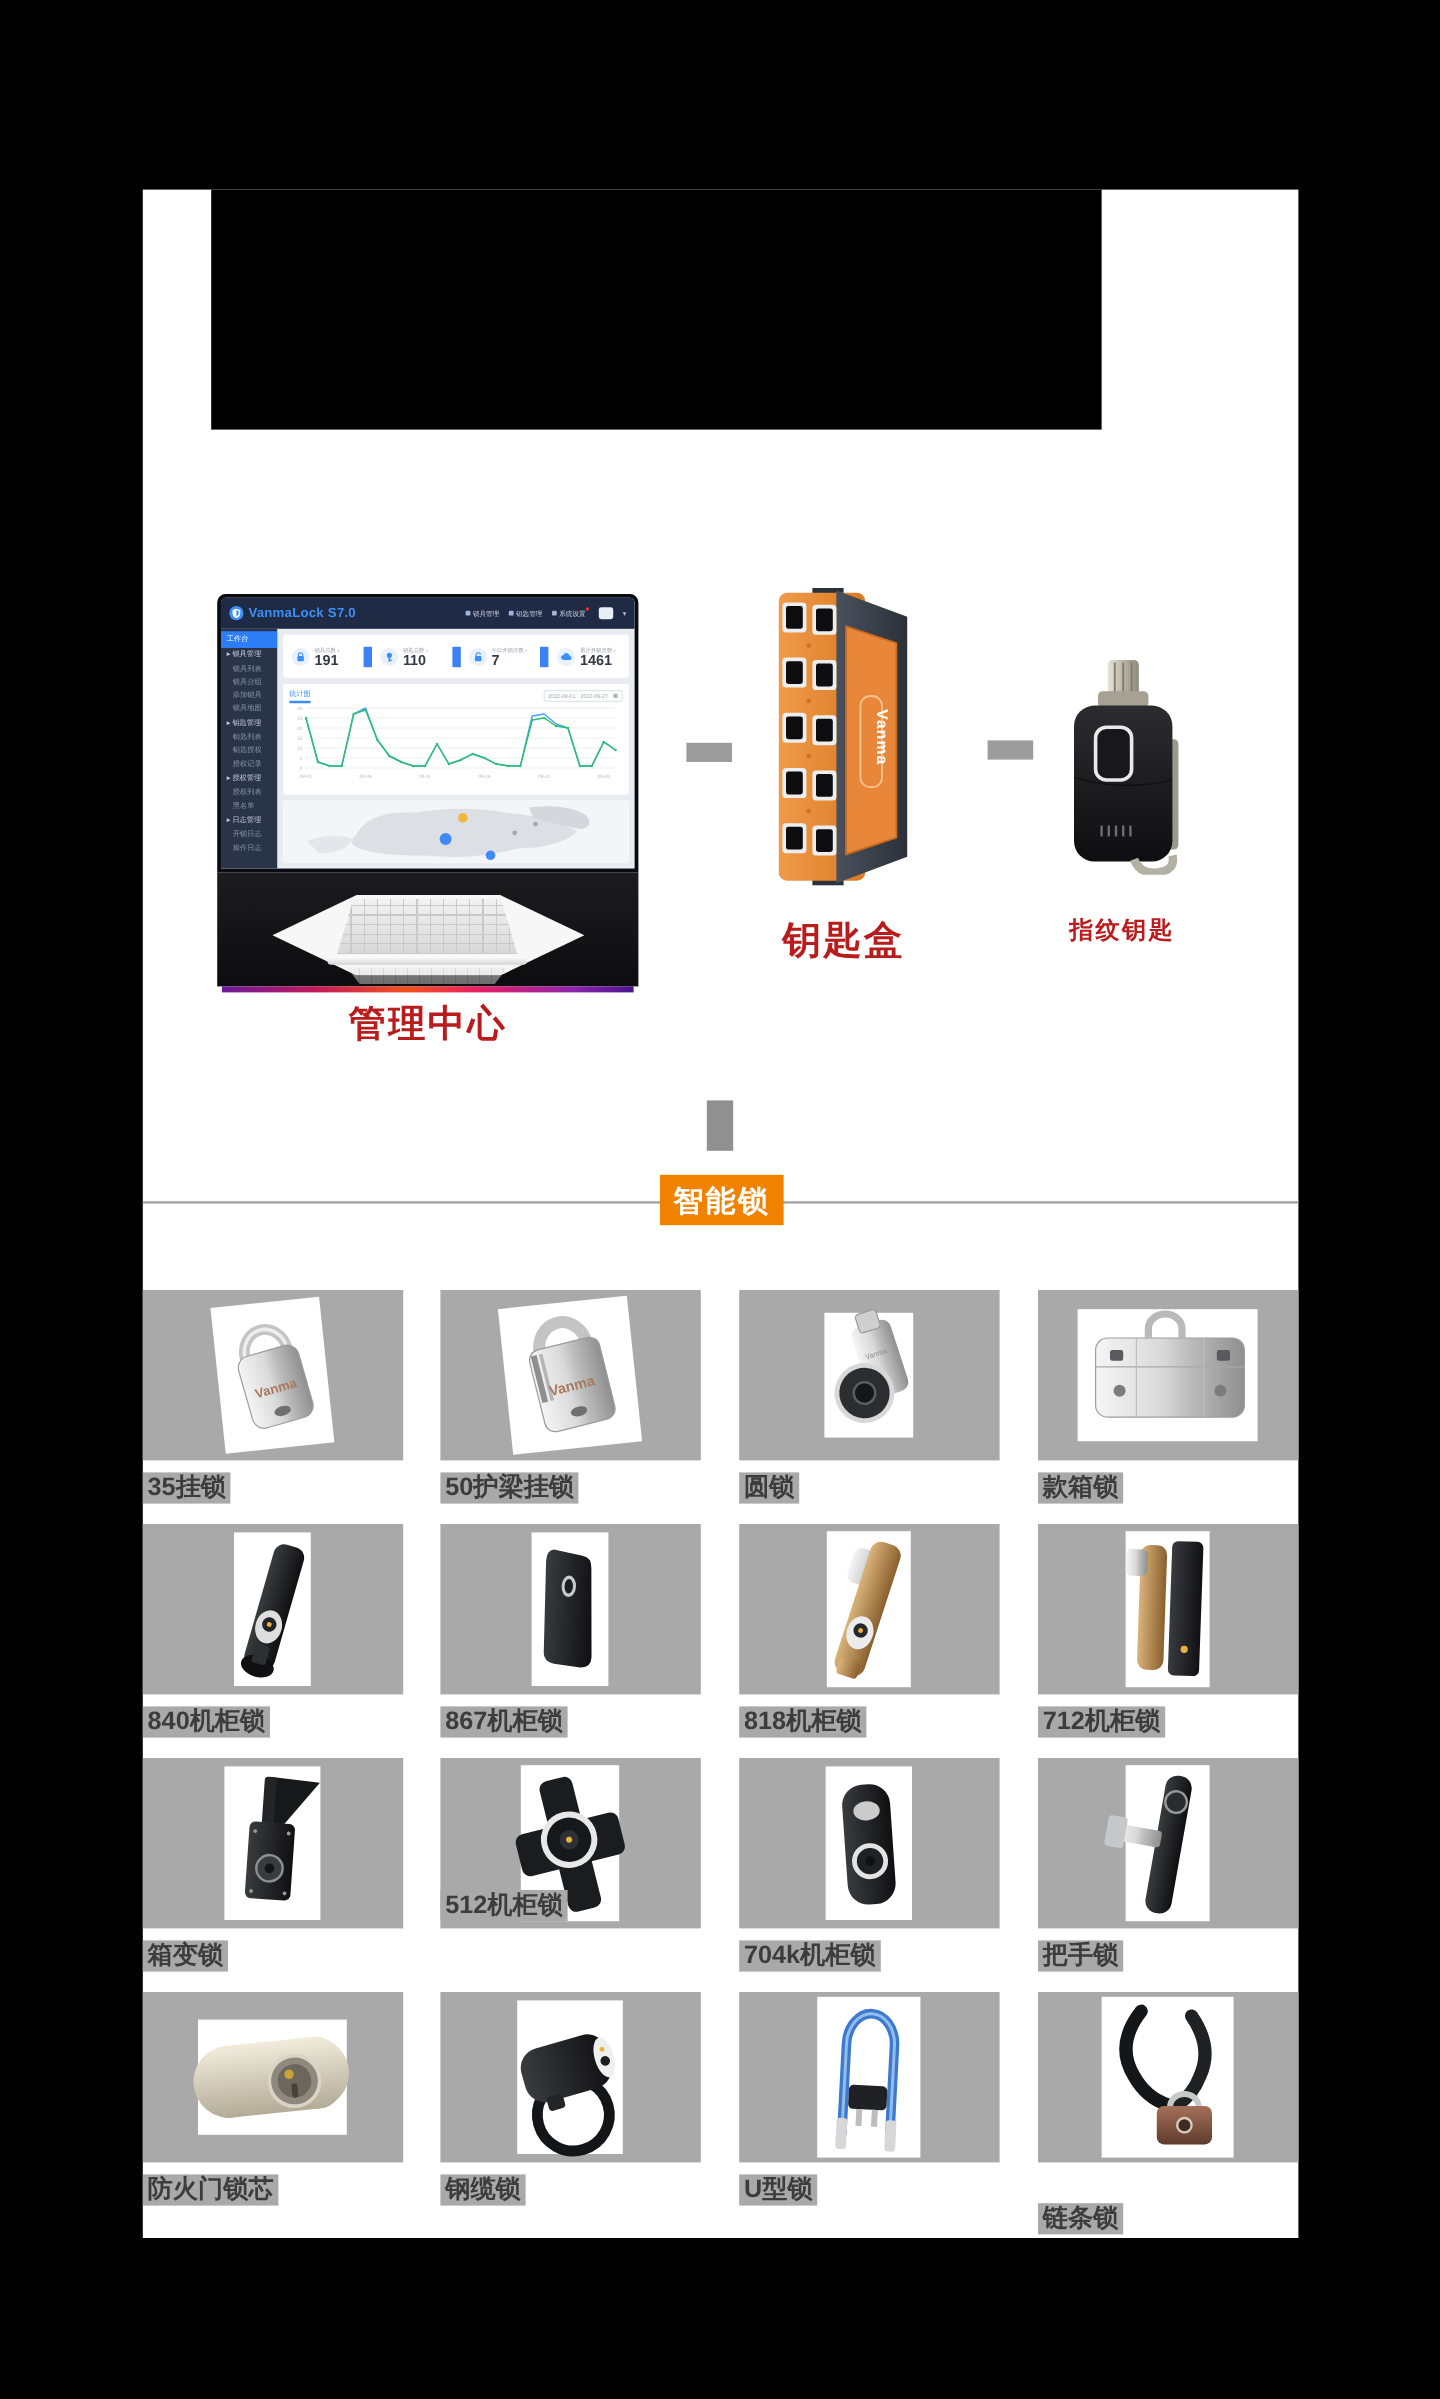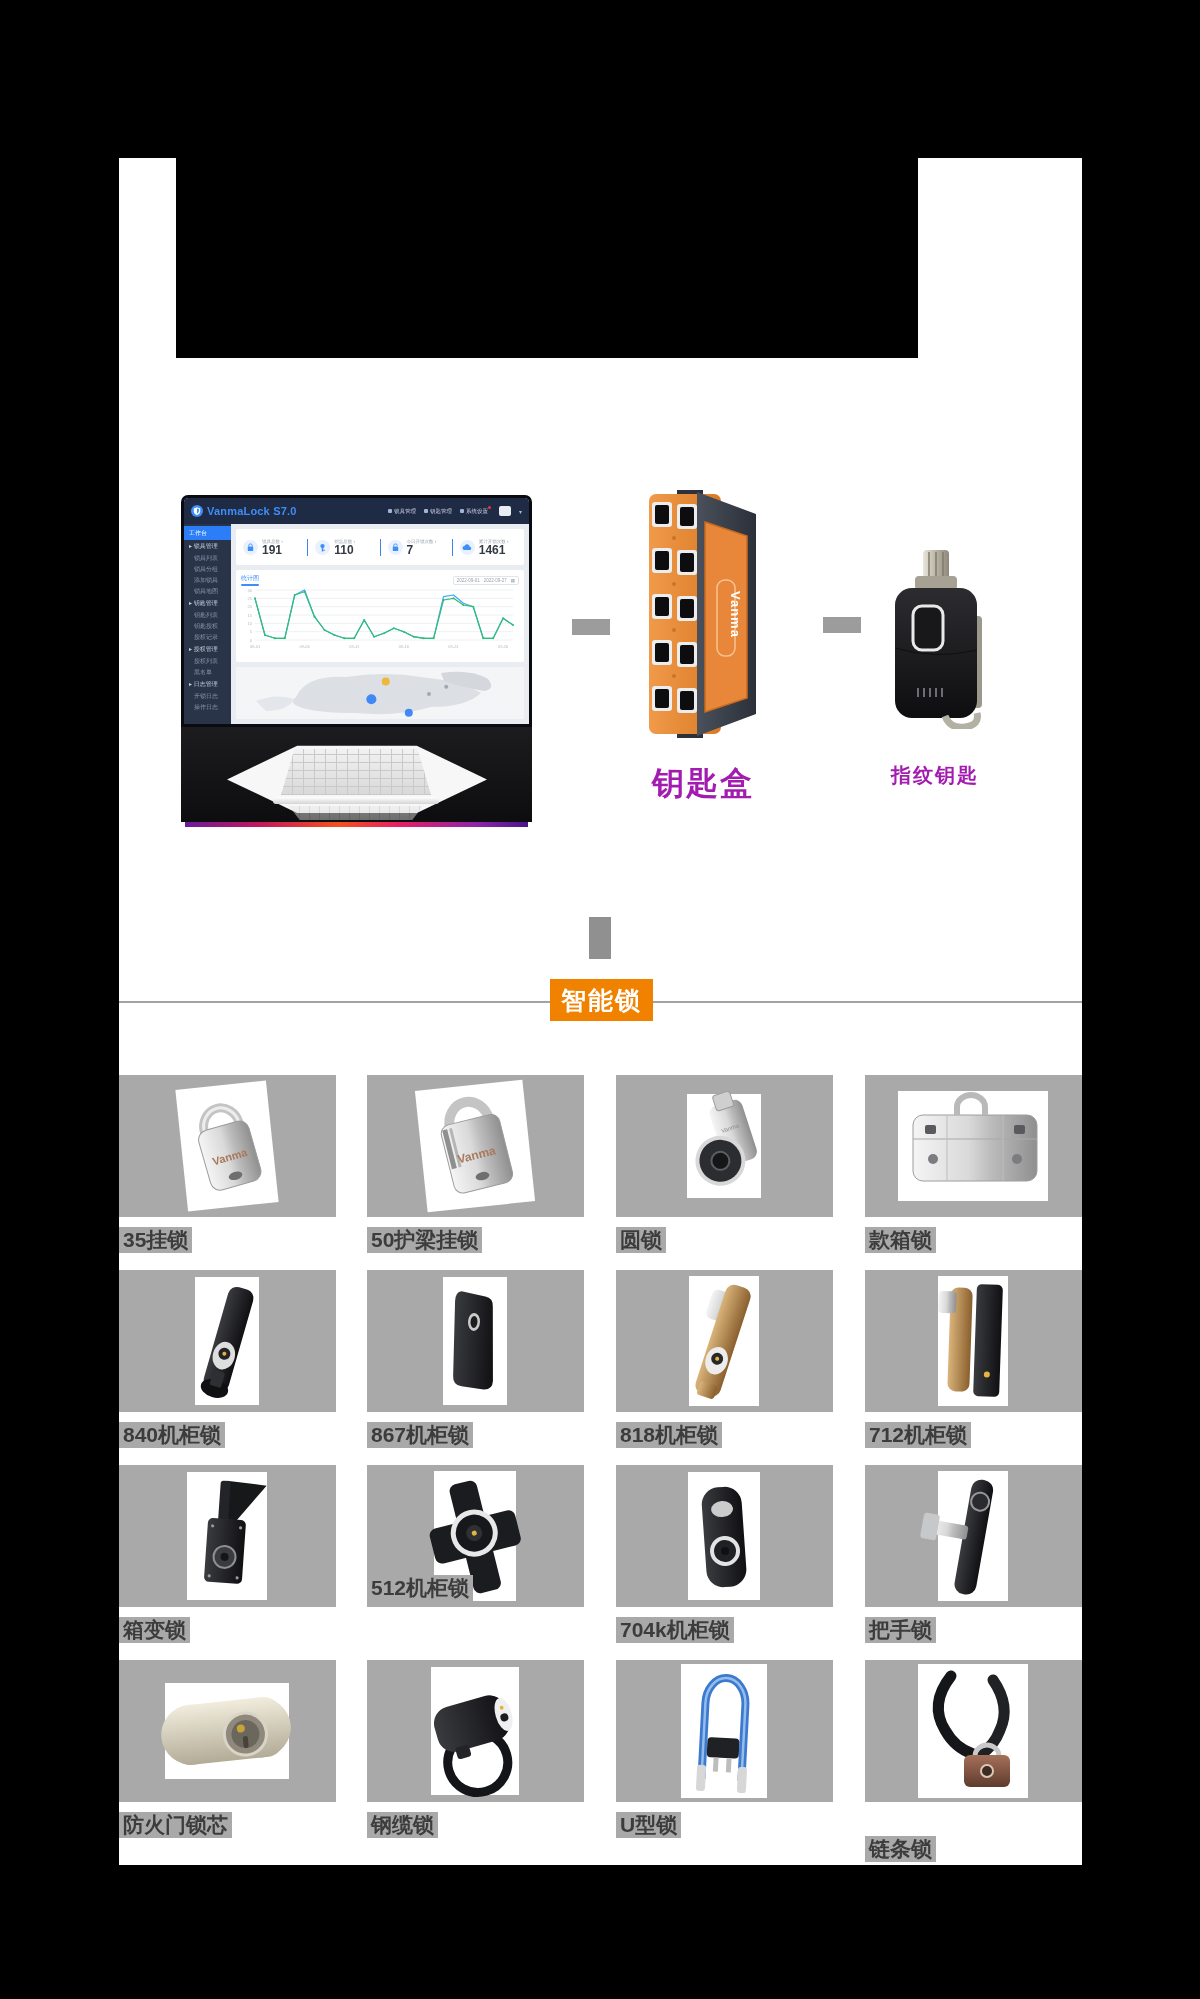--- a/index.html
+++ b/index.html
@@ -22,21 +22,21 @@
   .nav-dot{position:absolute;right:-3px;top:-2px;width:3px;height:3px;border-radius:50%;background:#e53935;}
   .avatar{width:12px;height:10px;background:#e8ecf3;border-radius:2px;margin-left:3px;}
   .caret{color:#aab6cc;font-size:6px;}
   #dash-body{display:flex;height:200px;}
   #dash-side{width:47px;background:#2a3448;padding-top:2px;box-sizing:border-box;overflow:hidden;flex:none;}
   .sd-item{font-size:6px;line-height:11px;height:11px;color:#8b93a7;padding-left:10px;white-space:nowrap;overflow:hidden;}
   .sd-group{color:#c6cddc;height:13px;line-height:13px;padding-left:5px;}
   .sd-active{background:#2c7ef8;color:#fff;height:14px;line-height:14px;padding-left:5px;}
   #dash-main{flex:1;padding:5px;overflow:hidden;}
   #stats{height:36px;background:#fff;border-radius:2px;display:flex;align-items:center;}
-  .stat{flex:1;display:flex;align-items:center;gap:4px;padding-left:7px;border-left:1px solid #3b82f6;}
+  .stat{flex:1;display:flex;align-items:center;gap:4px;padding-left:7px;border-left:7px solid #3b82f6;}
   .stat:first-child{border-left:none;}
   .stat-ic{width:15px;height:15px;border-radius:50%;background:#e8f1fd;display:flex;align-items:center;justify-content:center;flex:none;}
   .stat-tx .lb{font-size:4.5px;color:#9aa3b0;line-height:6px;}
   .stat-tx .vl{font-size:12px;color:#333a45;font-weight:bold;line-height:11px;}
   #chart-card{margin-top:5px;height:92px;background:#fff;border-radius:2px;padding:4px 5px;box-sizing:border-box;}
   #chart-head{display:flex;align-items:center;}
   #chart-tab{font-size:6px;color:#3e8ef7;}
   #chart-tab-line{height:2px;width:18px;background:#3e8ef7;border-radius:1px;margin-top:1px;}
   #date-box{margin-left:auto;border:1px solid #e1e5ea;border-radius:2px;color:#9aa3b0;font-size:4.5px;
             padding:1px 3px;display:flex;gap:4px;align-items:center;}
@@ -49,21 +49,21 @@
                  repeating-linear-gradient(0deg,#c9c9c9 0 1px,rgba(0,0,0,0) 1px 8px),
                  linear-gradient(#f2f2f2,#d8d8d8);
       clip-path:polygon(9% 0,91% 0,100% 100%,0 100%);}
   #kb-edge{left:92px;top:70px;width:166px;height:7px;background:linear-gradient(#ffffff,#d5d5d5);border-radius:3px;}
   #kb-refl{left:108px;top:79px;width:134px;height:14px;opacity:.5;
       background:repeating-linear-gradient(90deg,#bbb 0 1px,rgba(0,0,0,0) 1px 10px),linear-gradient(#e9e9e9,#cfcfcf);
       clip-path:polygon(0 0,100% 0,92% 100%,8% 100%);}
   #redline{left:4px;top:327px;width:343px;height:5px;
       background:linear-gradient(90deg,#6a1b9a,#c2185b 22%,#f4511e 45%,#e91e63 62%,#8e24aa 85%,#4a148c);}
   
-  .flow-label{color:#a21caf;font-weight:bold;text-align:center;letter-spacing:2px;}
+  .flow-label{color:#b91c1c;font-weight:bold;text-align:center;letter-spacing:2px;}
   #lbl-monitor{left:62px;top:674px;width:351px;font-size:31px;}
   #lbl-keybox{left:528px;top:604px;width:112px;font-size:32px;}
   #lbl-finger{left:740px;top:604px;width:152px;font-size:20px;}
   .hdash{background:#9c9c9c;width:38px;height:16px;}
   #dash1{left:453px;top:461px;}
   #dash2{left:704px;top:459px;}
   #vbar{left:470px;top:759px;width:22px;height:42px;background:#909090;}
   #divider{left:0;top:843px;width:963px;height:2px;background:#a3a3a3;}
   #badge{left:431px;top:821px;width:103px;height:42px;background:#f08200;color:#fff;
          font-size:25px;font-weight:bold;display:flex;align-items:center;justify-content:center;letter-spacing:2px;}
@@ -253,20 +253,21 @@
       </div>
     </div>
     <div id="band" class="abs">
       <div id="bowtie" class="abs"></div>
       <div class="kb abs"></div>
       <div id="kb-edge" class="abs"></div>
       <div id="kb-refl" class="abs"></div>
     </div>
     <div id="redline" class="abs"></div>
   </div>
+  <div id="lbl-monitor" class="abs flow-label">管理中心</div>
 
   <div id="dash1" class="abs hdash"></div>
   <div id="dash2" class="abs hdash"></div>
 
   <svg id="keybox" class="abs" viewBox="0 0 111 248">
     <defs>
       <linearGradient id="ko" x1="0" y1="0" x2="1" y2="0">
         <stop offset="0" stop-color="#f09a4b"></stop>
           <stop offset="1" stop-color="#d97a22"></stop>
       </linearGradient>

